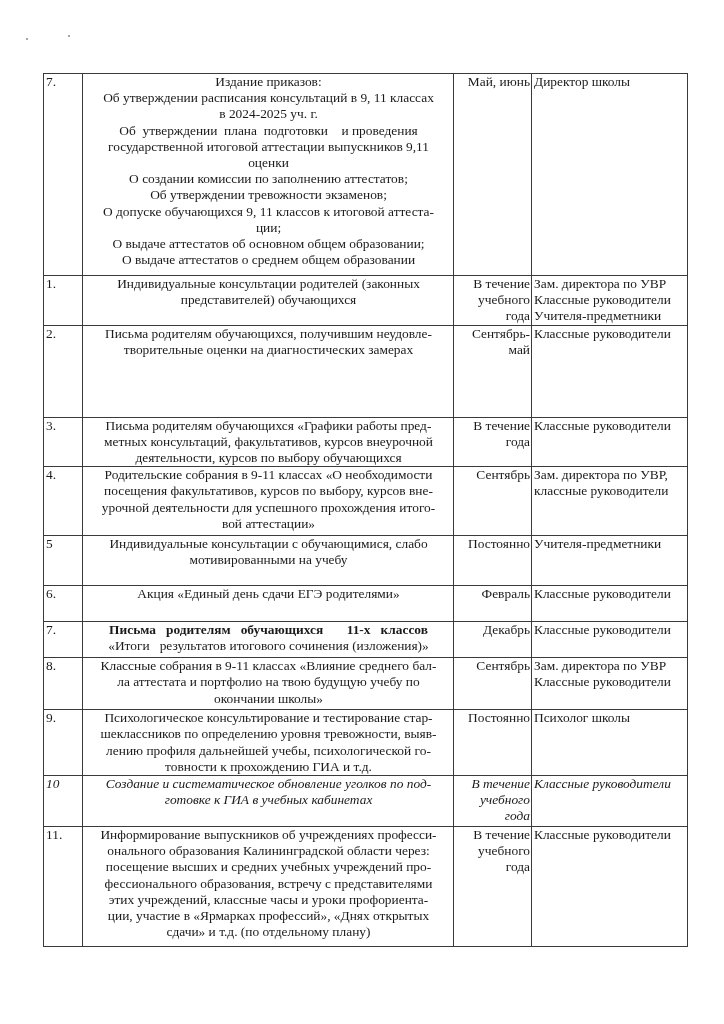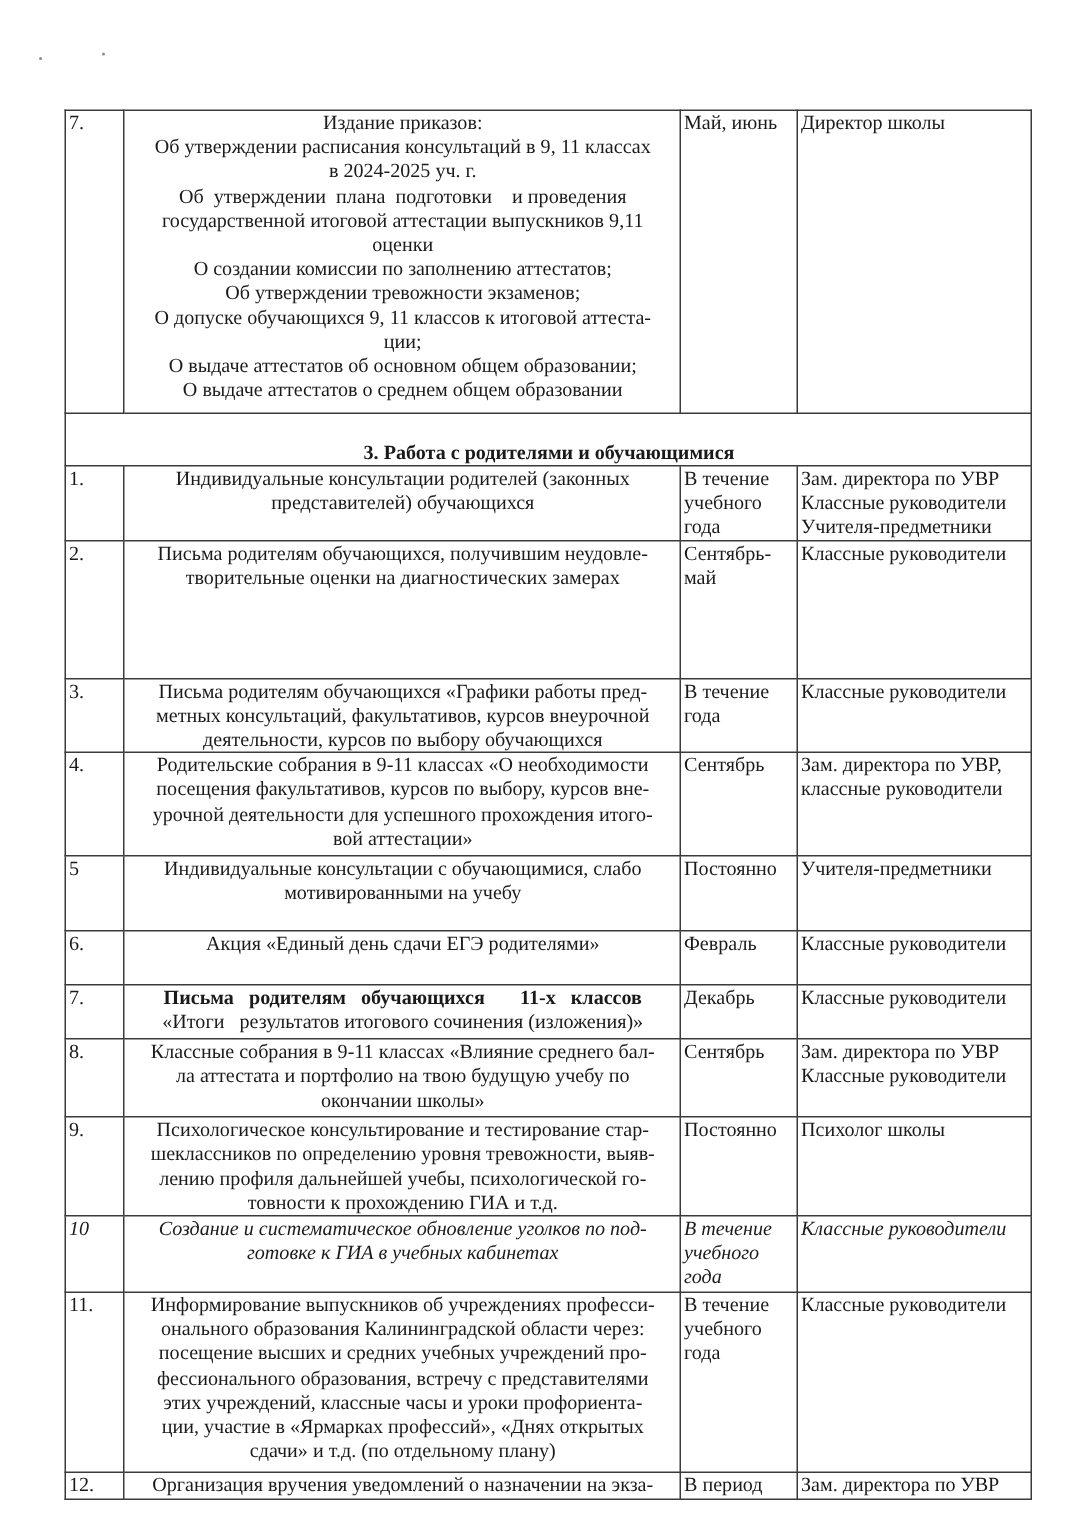--- a/index.html
+++ b/index.html
@@ -4,21 +4,21 @@
 <style>
   html, body { margin:0; padding:0; background:#ffffff; }
   body { width:724px; height:1024px; position:relative; overflow:hidden;
          font-family:"Liberation Serif", serif; color:#1a1a1a; }
   .speck { position:absolute; width:2px; height:2px; background:#8a8a8a; border-radius:1px; }
   table.plan { position:absolute; left:43px; top:73px; width:644px;
                border-collapse:collapse; table-layout:fixed; font-size:13.4px; line-height:16.2px; }
   table.plan td { border:1px solid #3a3a3a; vertical-align:top; padding:0 1px 0 2px; overflow:hidden; }
   td.num { width:34px; }
   td.desc { width:368px;text-align:center; }
-  td.term { width:74px; }
+  td.term { width:74px;text-align:right; }
   td.resp { width:154px; }
   .line { display:block; white-space:nowrap; }
   tr.section td { text-align:center; font-weight:bold; vertical-align:bottom; }
 </style>
 </head>
 <body>
 
 <span class="speck" style="left:26px;top:38px;"></span>
 <span class="speck" style="left:68px;top:35px;"></span>
 
@@ -48,23 +48,20 @@
         <span class="line">О выдаче аттестатов о среднем общем образовании</span>
       </td>
       <td class="term">
         <span class="line">Май, июнь</span>
       </td>
       <td class="resp">
         <span class="line">Директор школы</span>
       </td>
     </tr>
 
-    <tr class="section" style="height:35px">
-      <td colspan="4">3. Работа с родителями и обучающимися</td>
-    </tr>
   <tr style="height: 48px;">
         <td class="num">1.</td>
         <td class="desc">
           <span class="line">Индивидуальные консультации родителей (законных</span>
           <span class="line">представителей) обучающихся</span>
         </td>
         <td class="term">
           <span class="line">В течение</span>
           <span class="line">учебного</span>
           <span class="line">года</span>
@@ -216,26 +213,14 @@
         </td>
         <td class="term">
           <span class="line">В течение</span>
           <span class="line">учебного</span>
           <span class="line">года</span>
         </td>
         <td class="resp">
           <span class="line">Классные руководители</span>
         </td>
       </tr>
-      <tr style="height: 18px;">
-        <td class="num">12.</td>
-        <td class="desc">
-          <span class="line">Организация вручения уведомлений о назначении на экза-</span>
-        </td>
-        <td class="term">
-          <span class="line">В период</span>
-        </td>
-        <td class="resp">
-          <span class="line">Зам. директора по УВР</span>
-        </td>
-      </tr>
     </tbody>
 </table>
 
 </body></html>

